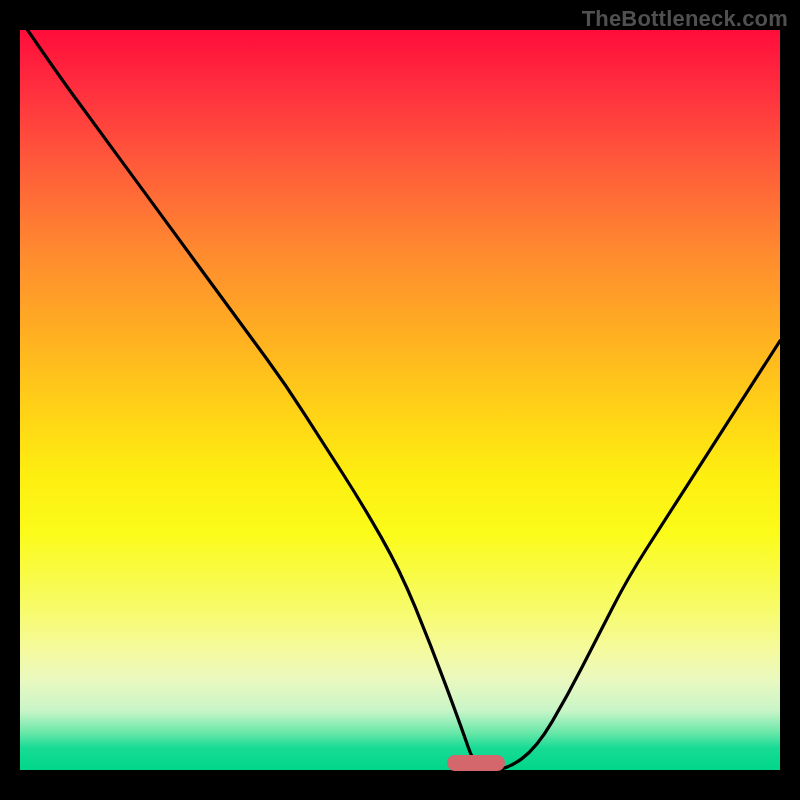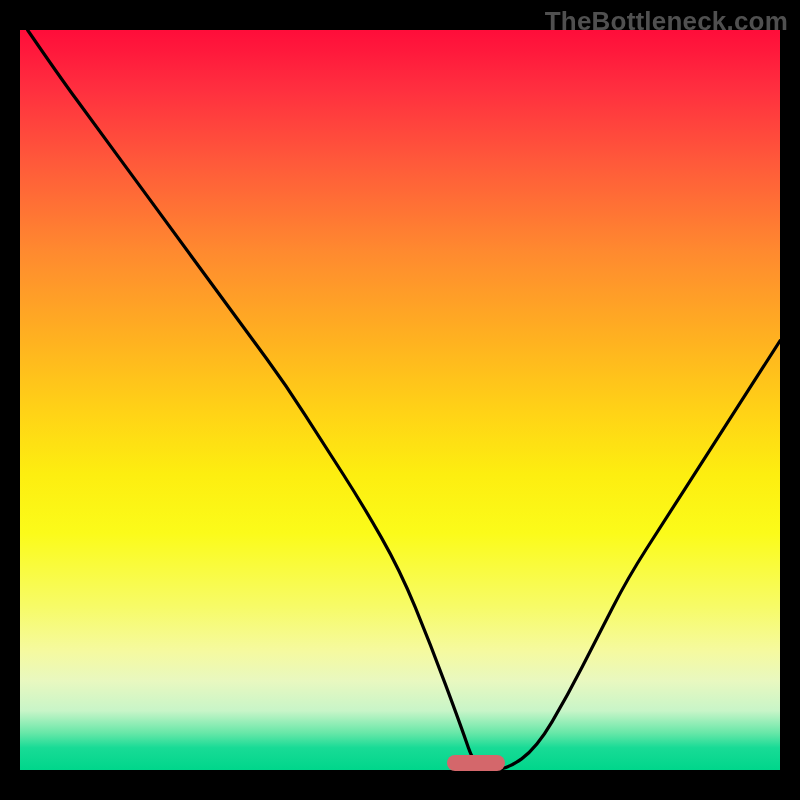--- a/index.html
+++ b/index.html
@@ -14,21 +14,21 @@
   .stage {
     position: relative;
     width: 800px;
     height: 800px;
   }
   .watermark {
     position: absolute;
     top: 6px;
     right: 12px;
     color: #505050;
-    font-size: 26px;
+    font-size: 22px;
     font-weight: 600;
     letter-spacing: 0.2px;
     user-select: none;
   }
   .plot-area {
     position: absolute;
     left: 20px;
     top: 30px;
     width: 760px;
     height: 740px;

